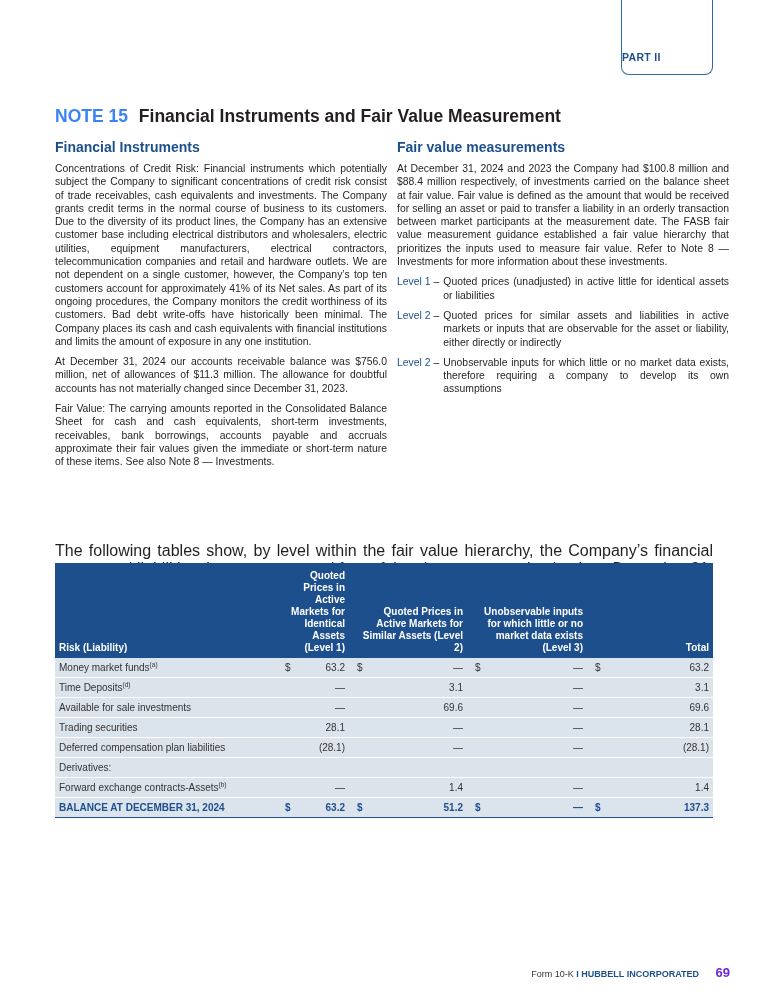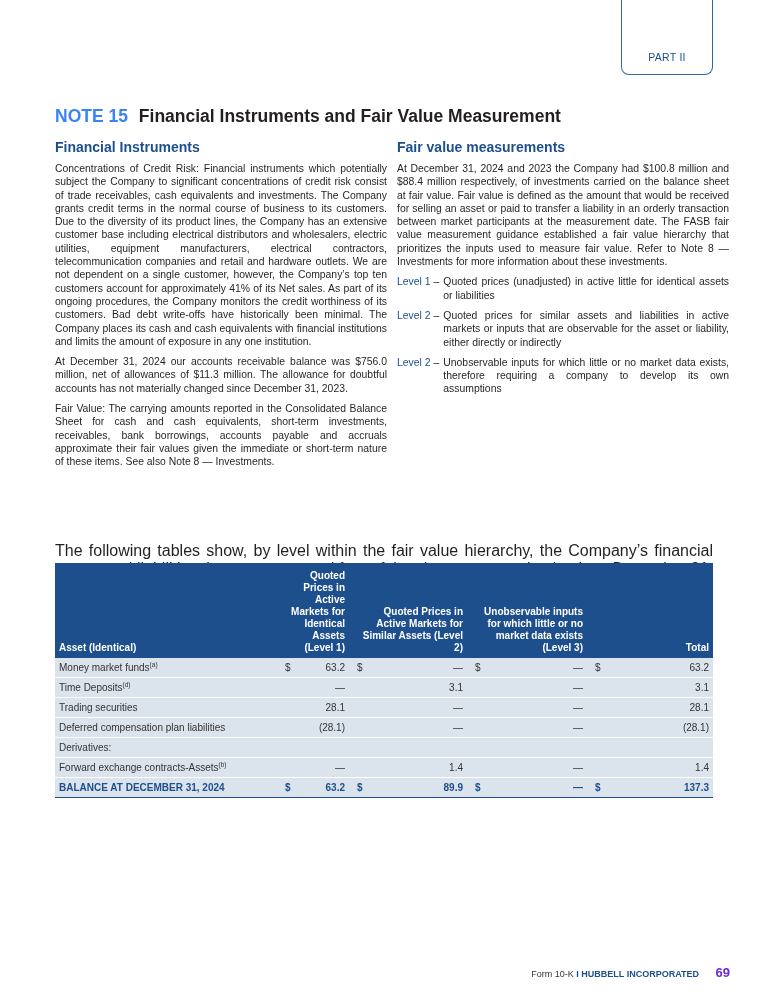--- a/index.html
+++ b/index.html
@@ -1,21 +1,21 @@
 <!DOCTYPE html>
 <html><head>
 <meta charset="utf-8">
 <style>
   html, body { margin: 0; padding: 0; background: #ffffff; }
   body { width: 768px; height: 1000px; position: relative; overflow: hidden;
          font-family: "Liberation Sans", "DejaVu Sans", sans-serif; color: #231f20; }
   .part-tab { position: absolute; left: 621px; top: -6px; width: 92px; height: 81px;
               border: 1.5px solid #2f6aa0; border-top: none; border-radius: 0 0 8px 8px; box-sizing: border-box; }
-  .part-tab span { position: absolute; bottom: 11px; left: 0; right: 0; text-align: center;
-                   font-weight: normal; font-size: 10.5px; color: #1d4f8c; letter-spacing: 0.3px; }
+  .part-tab span { position: absolute; bottom: 11px; left: 0; right: 0; text-align: left;
+                   font-weight: bold; font-size: 10.5px; color: #1d4f8c; letter-spacing: 0.3px; }
   .note-title { position: absolute; left: 55px; top: 106px; font-size: 17.5px; font-weight: bold; color: #231f20; white-space: nowrap; }
   .note-title .num { color: #3b82f6; margin-right: 6px; }
   .col { position: absolute; top: 138px; width: 332px; font-size: 10.4px; line-height: 13.3px; }
   .col.left { left: 55px; }
   .col.right { left: 397px; }
   .col h2 { margin: 0 0 6px 0; font-size: 14px; color: #1d4f8c; font-weight: bold; line-height: 18px; }
   .col p { margin: 0 0 7px 0; text-align: justify; }
   .levels { margin: 0; padding: 0; list-style: none; }
   .levels li { display: flex; margin-bottom: 7px; }
   .levels .lvl { color: #1d4f8c; white-space: nowrap; flex: 0 0 auto; }
@@ -90,21 +90,21 @@
         <col style="width:50px">
       <col style="width:56px">
         <col style="width:62px">
         <col style="width:82px">
       <col style="width:38px">
         <col style="width:22px">
         <col style="width:104px">
     </colgroup>
     <thead>
       <tr>
-        <th class="asset">Asset (Identical)</th>
+        <th class="asset">Risk (Liability)</th>
         <th colspan="2">Quoted Prices in Active Markets for Identical Assets (Level 1)</th>
         <th colspan="2">Quoted Prices in Active Markets for Similar Assets (Level 2)</th>
         <th colspan="2">Unobservable inputs for which little or no market data exists (Level 3)</th>
         <th colspan="2">Total</th>
       </tr>
     </thead>
     <tbody id="tbody">
         <tr>
           <td><span>Money market funds</span><sup>(a)</sup></td>
           <td class="cur">$</td>
@@ -121,20 +121,31 @@
           <td class="cur"></td>
           <td class="num">—</td>
           <td class="cur"></td>
           <td class="num">3.1</td>
           <td class="cur"></td>
           <td class="num">—</td>
           <td class="cur"></td>
           <td class="num">3.1</td>
         </tr>
         <tr>
+          <td><span>Available for sale investments</span><sup></sup></td>
+          <td class="cur"></td>
+          <td class="num">—</td>
+          <td class="cur"></td>
+          <td class="num">69.6</td>
+          <td class="cur"></td>
+          <td class="num">—</td>
+          <td class="cur"></td>
+          <td class="num">69.6</td>
+        </tr>
+        <tr>
           <td><span>Trading securities</span><sup></sup></td>
           <td class="cur"></td>
           <td class="num">28.1</td>
           <td class="cur"></td>
           <td class="num">—</td>
           <td class="cur"></td>
           <td class="num">—</td>
           <td class="cur"></td>
           <td class="num">28.1</td>
         </tr>
@@ -169,21 +180,21 @@
           <td class="cur"></td>
           <td class="num">—</td>
           <td class="cur"></td>
           <td class="num">1.4</td>
         </tr>
         <tr class="total">
           <td><span>BALANCE AT DECEMBER 31, 2024</span></td>
           <td class="cur">$</td>
           <td class="num">63.2</td>
           <td class="cur">$</td>
-          <td class="num">89.9</td>
+          <td class="num">51.2</td>
           <td class="cur">$</td>
           <td class="num">—</td>
           <td class="cur">$</td>
           <td class="num">137.3</td>
         </tr>
       </tbody>
   </table>
 </div>
 
 <div class="footer">

